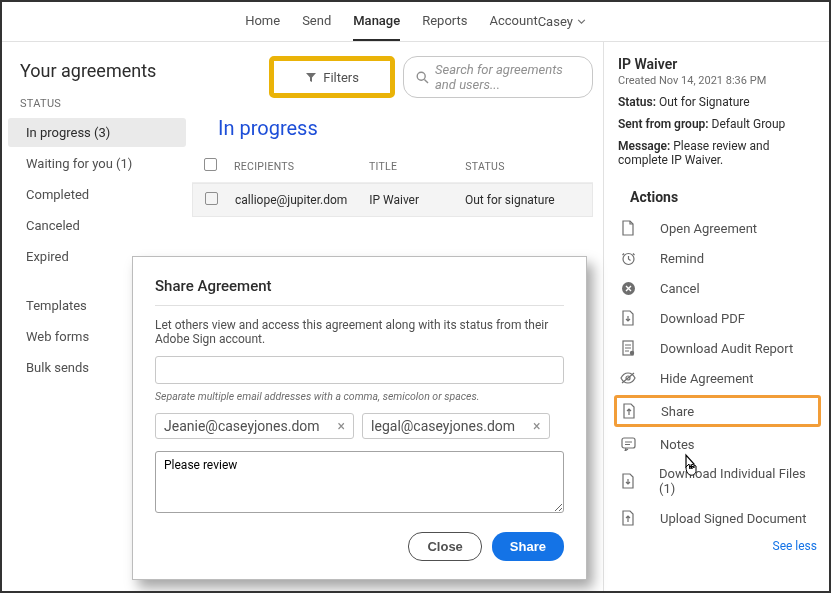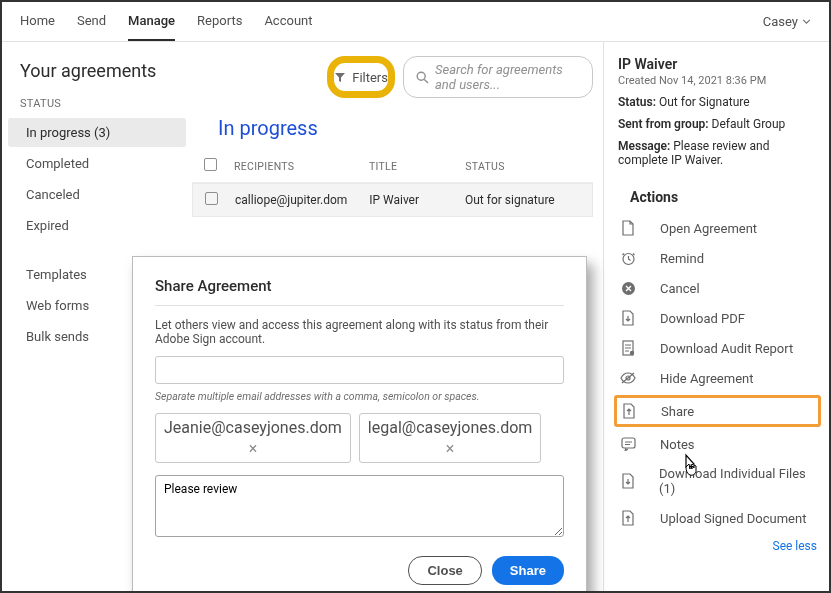--- a/index.html
+++ b/index.html
@@ -1,40 +1,40 @@
 <!DOCTYPE html>
 <html><head>
 <meta charset="utf-8">
 <style>
 * { box-sizing: border-box; margin: 0; padding: 0; }
 body { font-family: -apple-system, BlinkMacSystemFont, "Segoe UI", Roboto, Arial, sans-serif; font-size: 13px; color: #2c2c2c; background: #fff; width: 831px; height: 593px; overflow: hidden; position: relative; border: 2px solid #333; }
 
 
-.topnav { display: flex; align-items: center; justify-content: space-between; padding: 0 18px; height: 40px; border-bottom: 1px solid #e1e1e1; }
+.topnav { display: flex; align-items: center; justify-content: center; padding: 0 18px; height: 40px; border-bottom: 1px solid #e1e1e1; }
 .topnav-left { display: flex; gap: 22px; }
 .topnav-item { color: #505050; cursor: pointer; padding: 11px 0; }
 .topnav-item.active { color: #2c2c2c; font-weight: 500; border-bottom: 2px solid #2c2c2c; }
 .topnav-user { color: #505050; cursor: pointer; display: flex; align-items: center; gap: 4px; }
 
 
 .main { display: flex; height: calc(100% - 40px); }
 .col-left { width: 190px; padding: 18px 0 0 0; }
 .col-mid { flex: 1; padding: 14px 10px 0 0; border-right: 1px solid #e1e1e1; }
 .col-right { width: 225px; padding: 14px 12px 10px 14px; }
 
 .page-title { font-size: 18px; font-weight: 400; padding: 0 0 16px 18px; }
 
 .section-label { font-size: 11px; color: #6e6e6e; letter-spacing: 0.3px; padding: 0 0 8px 18px; }
 .side-item { padding: 7px 18px; color: #505050; cursor: pointer; border-radius: 3px; margin: 0 6px 2px 6px; }
 .side-item.active { background: #eaeaea; color: #2c2c2c; }
 .side-gap { height: 18px; }
 
 
 .filter-row { display: flex; gap: 8px; justify-content: flex-end; margin-bottom: 18px; }
-.filter-btn { display: flex; align-items: center; gap: 6px; border: 7px solid #eab308; border-radius: 18px; padding: 5px 0; color: #505050; cursor: pointer; }
+.filter-btn { display: flex; align-items: center; gap: 6px; border: 5px solid #eab308; border-radius: 5px; padding: 5px 31px; color: #505050; cursor: pointer; }
 .search-wrap { display: flex; align-items: center; gap: 6px; border: 1px solid #c8c8c8; border-radius: 14px; padding: 5px 12px; color: #909090; font-style: italic; flex: 0 0 190px; }
 
 .mid-heading { font-size: 20px; font-weight: 400; color: #1d4ed8; margin: 0 0 10px 26px; }
 
 .tbl { width: 100%; font-size: 12px; }
 .tbl-head, .tbl-row { display: flex; align-items: center; padding: 8px 12px; }
 .tbl-head { color: #6e6e6e; text-transform: uppercase; font-size: 10.5px; letter-spacing: 0.3px; border-bottom: 1px solid #eee; }
 .tbl-row { background: #f4f4f4; border: 1px solid #e8e8e8; }
 .c-chk { width: 30px; }
 .c-rec { flex: 1.4; }
@@ -54,21 +54,21 @@
 .see-less { text-align: right; color: #1473e6; font-size: 12px; cursor: pointer; margin-top: 6px; }
 
 
 .modal { position: absolute; left: 130px; top: 254px; width: 455px; background: #fff; border: 1px solid #bcbcbc; box-shadow: 6px 8px 12px rgba(0,0,0,0.35); padding: 20px 22px 18px; }
 .modal h3 { font-size: 15px; font-weight: 500; margin-bottom: 10px; }
 .modal-hr { border-top: 1px solid #e0e0e0; margin-bottom: 12px; }
 .modal-desc { font-size: 12px; color: #505050; margin-bottom: 10px; }
 .modal-input { width: 100%; border: 1px solid #c8c8c8; border-radius: 3px; height: 28px; margin-bottom: 6px; }
 .modal-hint { font-size: 10.5px; color: #6e6e6e; margin-bottom: 10px; font-style: italic; }
 .chips { display: flex; gap: 8px; margin-bottom: 12px; }
-.chip { border: 1px solid #c8c8c8; border-radius: 3px; padding: 4px 8px; font-size: 16px; color: #505050; display: flex; gap: 2px; align-items: center; flex-direction: column; }
+.chip { border: 1px solid #c8c8c8; border-radius: 3px; padding: 4px 8px; font-size: 14px; color: #505050; display: flex; gap: 18px; align-items: center; }
 .chip-x { color: #8e8e8e; cursor: pointer; }
 .modal-ta { width: 100%; border: 1px solid #a3a3a3; border-radius: 3px; height: 62px; padding: 6px 8px; font-family: inherit; font-size: 12px; resize: vertical; }
 .modal-btns { display: flex; justify-content: flex-end; gap: 10px; margin-top: 16px; }
 .btn { border-radius: 14px; padding: 6px 18px; font-size: 13px; cursor: pointer; font-weight: 600; }
 .btn-close { border: 1.5px solid #505050; background: #fff; color: #505050; }
 .btn-share { border: none; background: #1473e6; color: #fff; }
 
 
 .cursor { position: absolute; left: 677px; top: 451px; pointer-events: none; }
 
@@ -94,20 +94,21 @@
     </span>
   </div>
 </div>
 
 <div class="main">
 
   <div class="col-left">
     <div class="page-title">Your agreements</div>
     <div class="section-label">STATUS</div>
     <div class="side-item active">In progress (3)</div>
+    <div class="side-item">Waiting for you (1)</div>
     <div class="side-item">Completed</div>
     <div class="side-item">Canceled</div>
     <div class="side-item">Expired</div>
     <div class="side-gap"></div>
     <div class="side-item">Templates</div>
     <div class="side-item">Web forms</div>
     <div class="side-item">Bulk sends</div>
   </div>
 
   <div class="col-mid">

